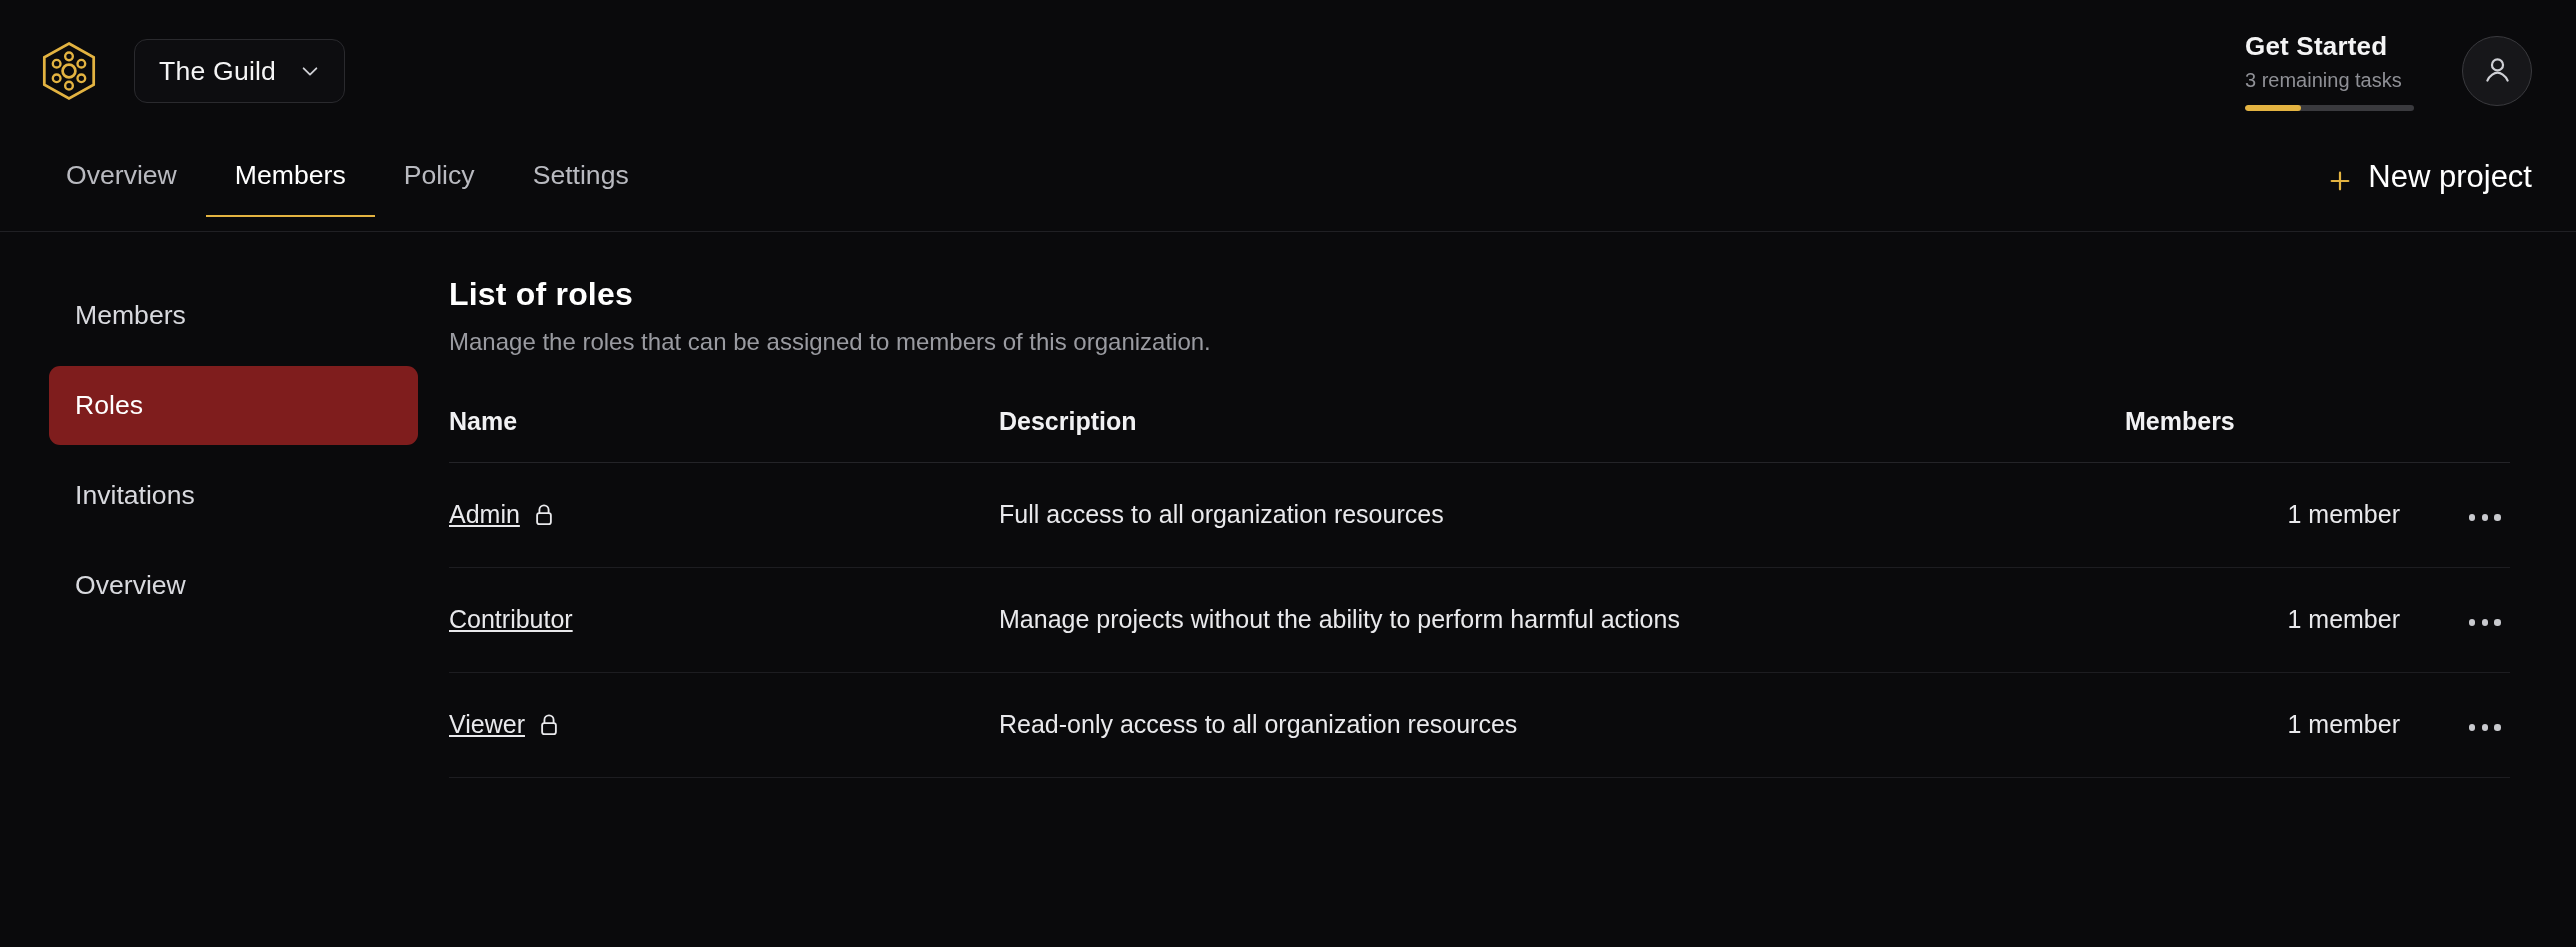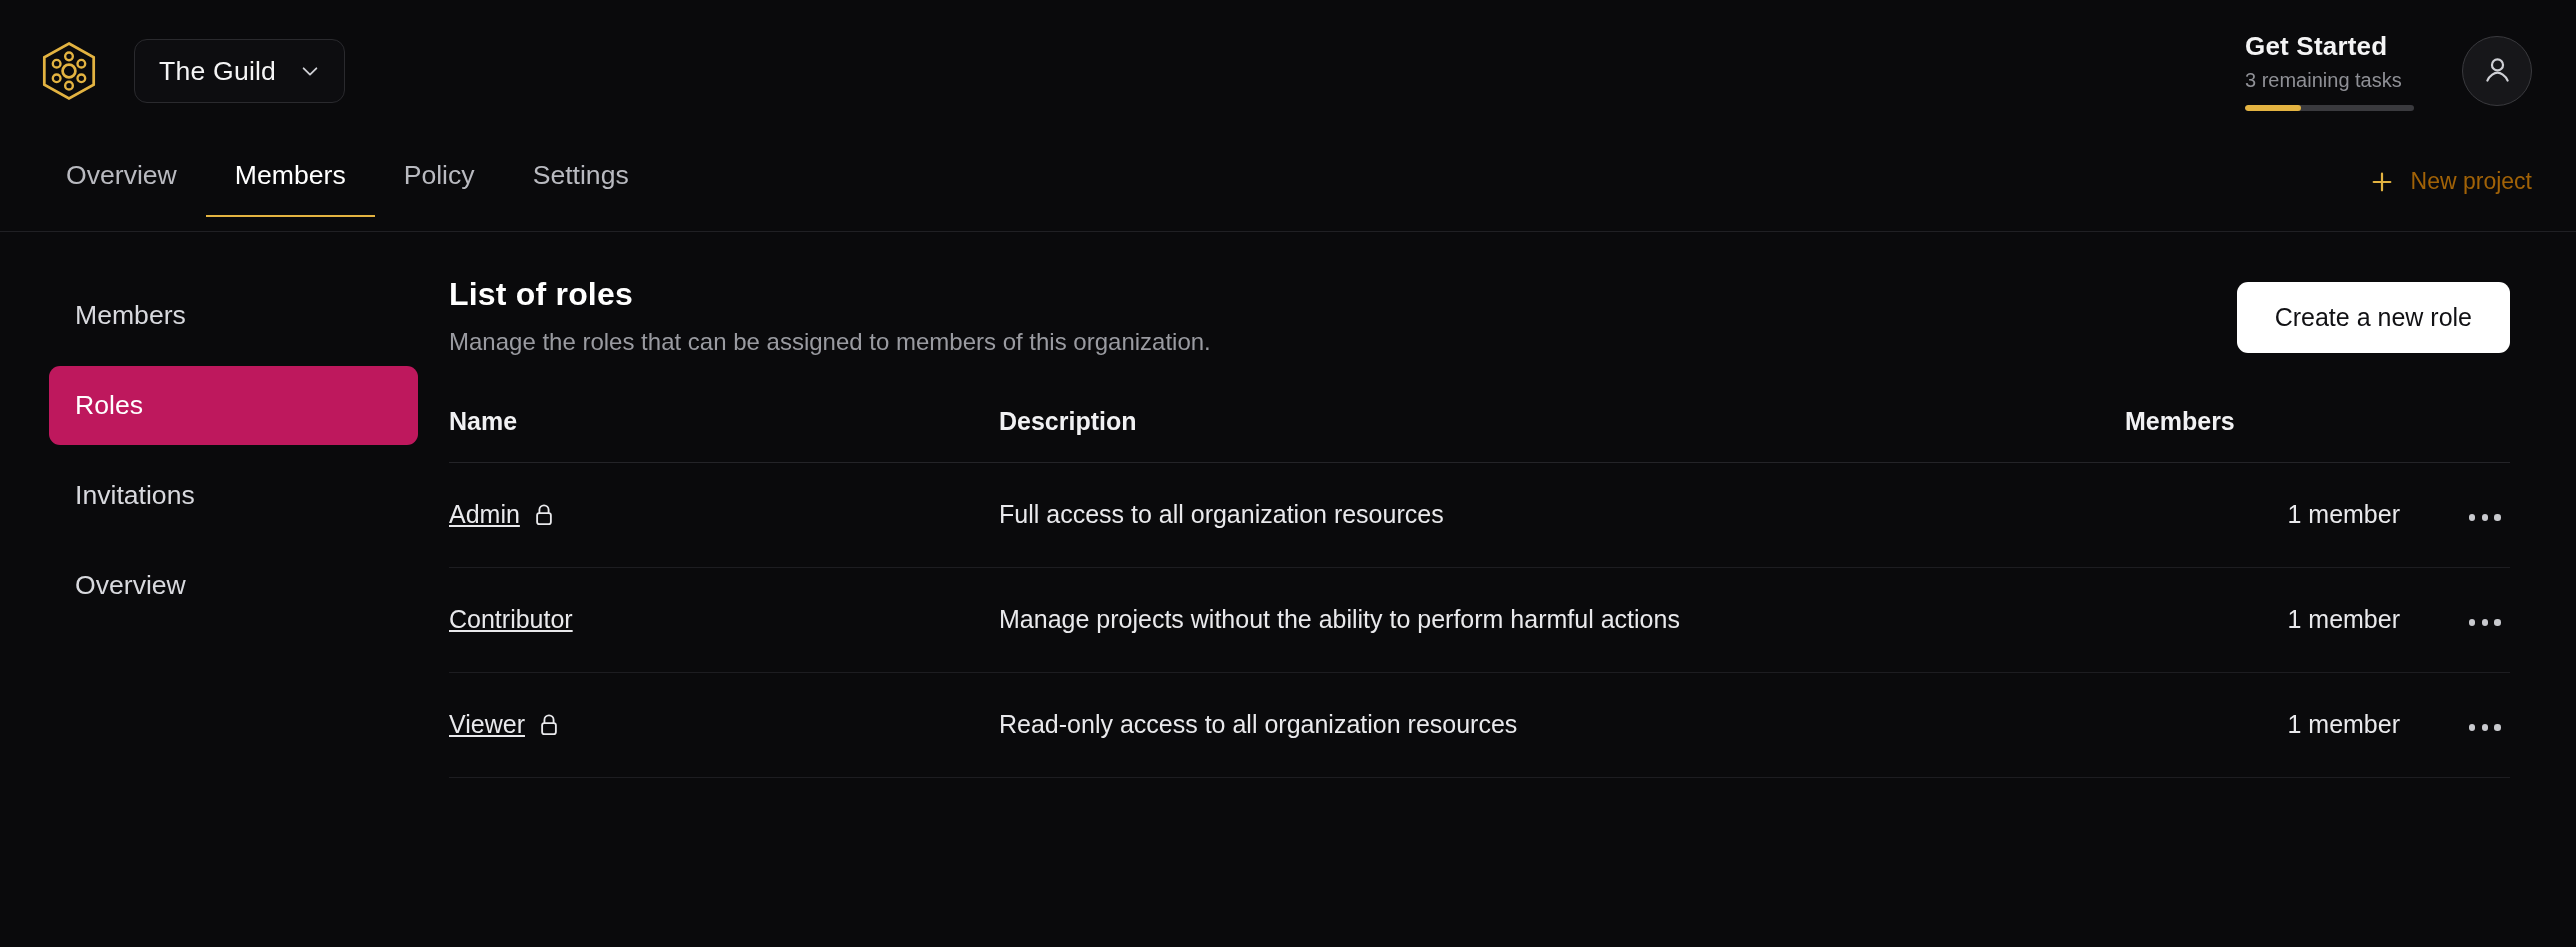--- a/index.html
+++ b/index.html
@@ -60,37 +60,37 @@
   .tabs { display: flex; align-items: flex-end; gap: 0; }
   .tab {
     font-size: 26.6px; color: #b9bac0;
     padding: 0 29px 24px 29px;
     border-bottom: 2.7px solid transparent;
     cursor: pointer; white-space: nowrap;
   }
   .tab.active { color: #ffffff; border-bottom-color: #e3b341; }
   .newproject {
     margin-left: auto; display: flex; align-items: center; gap: 16.5px;
-    color: #a16207; font-size: 23px; padding-bottom: 22px; cursor: pointer; margin-top: 35px;
+    color: #ffffff; font-size: 31px; padding-bottom: 22px; cursor: pointer; margin-top: 35px;
   }
   .plus { width: 24px; height: 24px; display: block; }
 
   
   .body { flex: 1 1 auto; display: flex; min-height: 0; }
   .sidebar { width: 449px; flex: 0 0 449px; padding: 44px 0 0 0; }
   .side-item {
     margin: 0 31px 11px 49px;
     height: 79px;
     display: flex; align-items: center;
     padding: 0 26px;
     border-radius: 11px;
     font-size: 26.6px; color: #d8d9de;
     cursor: pointer;
   }
-  .side-item.active { background: #be185d; color: #ffffff; }
+  .side-item.active { background: #7f1d1d; color: #ffffff; }
 
   .main { flex: 1 1 auto; padding: 44px 66px 0 0; min-width: 0; }
   .main-head { display: flex; align-items: flex-start; }
   .page-title { font-size: 32px; font-weight: 700; color: #ffffff; letter-spacing: 0.2px; }
   .page-sub { font-size: 24px; color: #9a9ba1; margin-top: 14.7px; text-align: right; }
   .create-btn {
     margin-left: auto; margin-top: 5.5px;
     height: 71px; padding: 0 38px;
     background: #ffffff; color: #111114;
     border: none; border-radius: 11px;
@@ -203,21 +203,20 @@
         <span>Overview</span>
       </div>
     </div>
 
     <div class="main">
       <div class="main-head">
         <div>
           <div class="page-title">List of roles</div>
           <div class="page-sub">Manage the roles that can be assigned to members of this organization.</div>
         </div>
-        <button class="create-btn">Create a new role</button>
       </div>
 
       <table class="roles">
         <colgroup>
           <col class="col-name">
             <col class="col-desc">
             <col class="col-members">
             <col class="col-actions">
         </colgroup>
         <thead>

